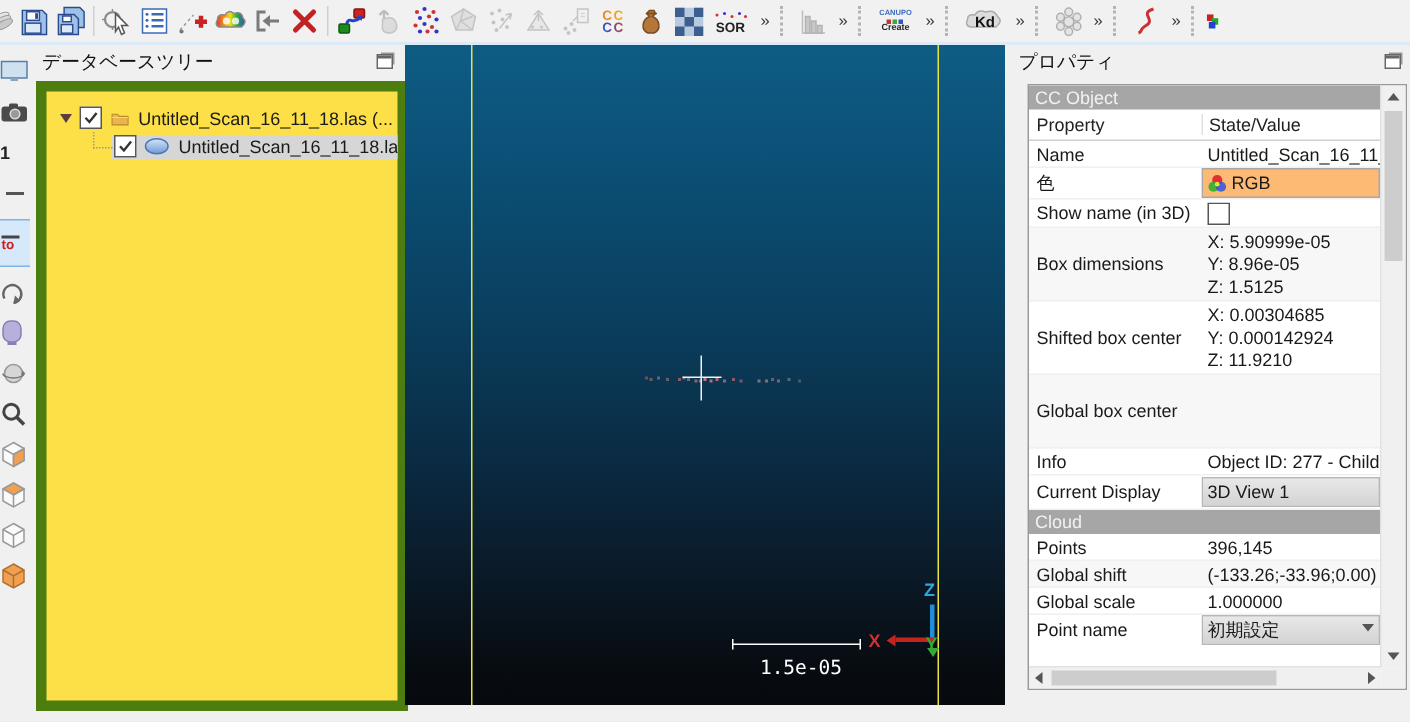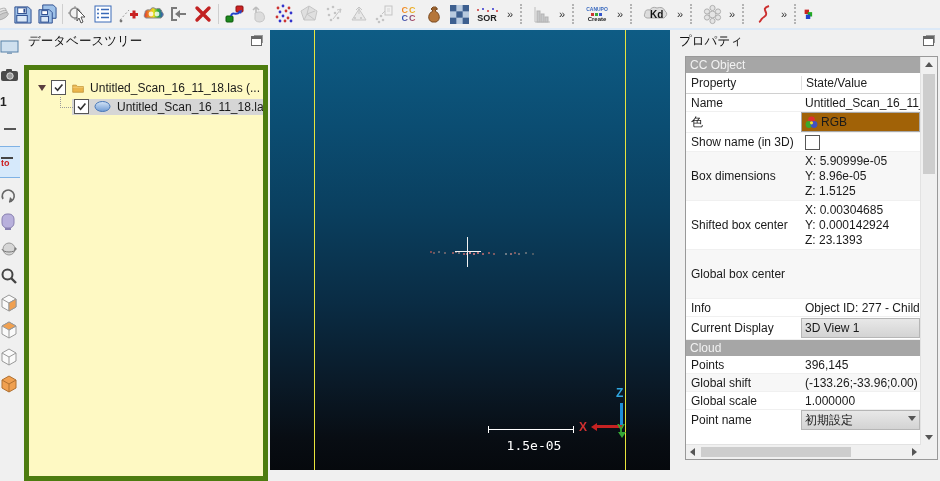--- a/index.html
+++ b/index.html
@@ -28,21 +28,21 @@
   .lbtn.hl{background:#d6e9fb;border:1px solid #7fb2e5;height:30px;flex-direction:column;justify-content:center;align-items:flex-start;}
   .lbtn.hl .dash{width:12px;height:2px;background:#444;margin-left:2px;}
   .lbtn.hl .to{color:#cc2020;font-weight:bold;font-size:9px;line-height:9px;margin-left:2px;}
   .one{font-weight:bold;font-size:12px;color:#222;padding-left:6px;}
   
   .dock-title{height:22px;display:flex;align-items:center;justify-content:space-between;
               padding:0 6px;font-size:12.5px;color:#111;}
   .floatico{width:9px;height:8px;border:1px solid #666;background:#fff;position:relative;box-shadow:2px -2px 0 -1px #999;}
   .floatico:before{content:"";position:absolute;left:0;top:0;right:0;height:2px;background:#666;}
   .treedock{position:absolute;left:22px;top:30px;width:246px;height:436px;}
-  .treebody{position:absolute;left:2px;top:24px;width:234px;height:406px;background:#fef9c3;border:5px solid #4d7c0f;overflow:hidden;margin-top:11px;}
+  .treebody{position:absolute;left:2px;top:24px;width:234px;height:406px;background:#fde047;border:7px solid #4d7c0f;overflow:hidden;}
   .trow{display:flex;align-items:center;height:19px;position:relative;}
   .tri{width:0;height:0;border-left:4px solid transparent;border-right:4px solid transparent;border-top:6px solid #5a3f3f;margin:0 5px 0 9px;}
   .cb{width:13px;height:13px;background:#fff;border:1px solid #565656;display:flex;align-items:center;justify-content:center;flex:0 0 auto;}
   .tlabel{padding:1px 3px;white-space:nowrap;}
   .sel{background:#d6d6d6;}
   .treeline{position:absolute;left:31px;top:0;width:12px;height:10px;border-left:1px dotted #9a9a9a;border-bottom:1px dotted #9a9a9a;}
   
   .viewport{position:absolute;left:270px;top:30px;width:400px;height:440px;
             background:linear-gradient(180deg,#0e5c85 0%,#0b4d72 22%,#0a4060 40%,#0a2c44 62%,#0a1a28 80%,#080d13 93%,#06090d 100%);overflow:hidden;}
   .yline{position:absolute;top:0;width:1px;height:440px;background:#e8e43c;}
@@ -488,21 +488,21 @@
           <span class="pl">Property</span>
           <span class="pv" style="border-left:1px solid #e0e0e0">State/Value</span>
         </div>
         <div class="prow" style="height:17px">
           <span class="pl">Name</span>
           <span class="pv">Untitled_Scan_16_11_18.las</span>
         </div>
         <div class="prow" style="height:20px">
           <span class="pl">色</span>
           <span class="pv" style="padding:0;display:flex">
-            <span class="combo" style="background:#a16207;border-color:#a8a8a8">
+            <span class="combo" style="background:#fdba74;border-color:#a8a8a8">
               <svg width="13" height="13" viewBox="0 0 13 13">
                   <circle cx="6.5" cy="4" r="3.4" fill="#e03030"></circle>
                   <circle cx="4" cy="8.5" r="3.4" fill="#30b030" fill-opacity=".9"></circle>
                   <circle cx="9" cy="8.5" r="3.4" fill="#3050e0" fill-opacity=".85"></circle>
                   <circle cx="6.5" cy="6.8" r="1.6" fill="#e8e030"></circle>
                 </svg>
               <span>RGB</span>
             </span>
           </span>
         </div>
@@ -518,21 +518,21 @@
               <div>X: 5.90999e-05</div>
               <div>Y: 8.96e-05</div>
               <div>Z: 1.5125</div>
             </span>
         </div>
         <div class="prow multi" style="height:48px">
           <span class="pl">Shifted box center</span>
           <span class="pv">
               <div>X: 0.00304685</div>
               <div>Y: 0.000142924</div>
-              <div>Z: 23.1393</div>
+              <div>Z: 11.9210</div>
             </span>
         </div>
         <div class="prow multi alt" style="height:48px">
           <span class="pl">Global box center</span>
         </div>
         <div class="prow" style="height:17px">
           <span class="pl">Info</span>
           <span class="pv">Object ID: 277 - Children</span>
         </div>
         <div class="prow" style="height:22px">

